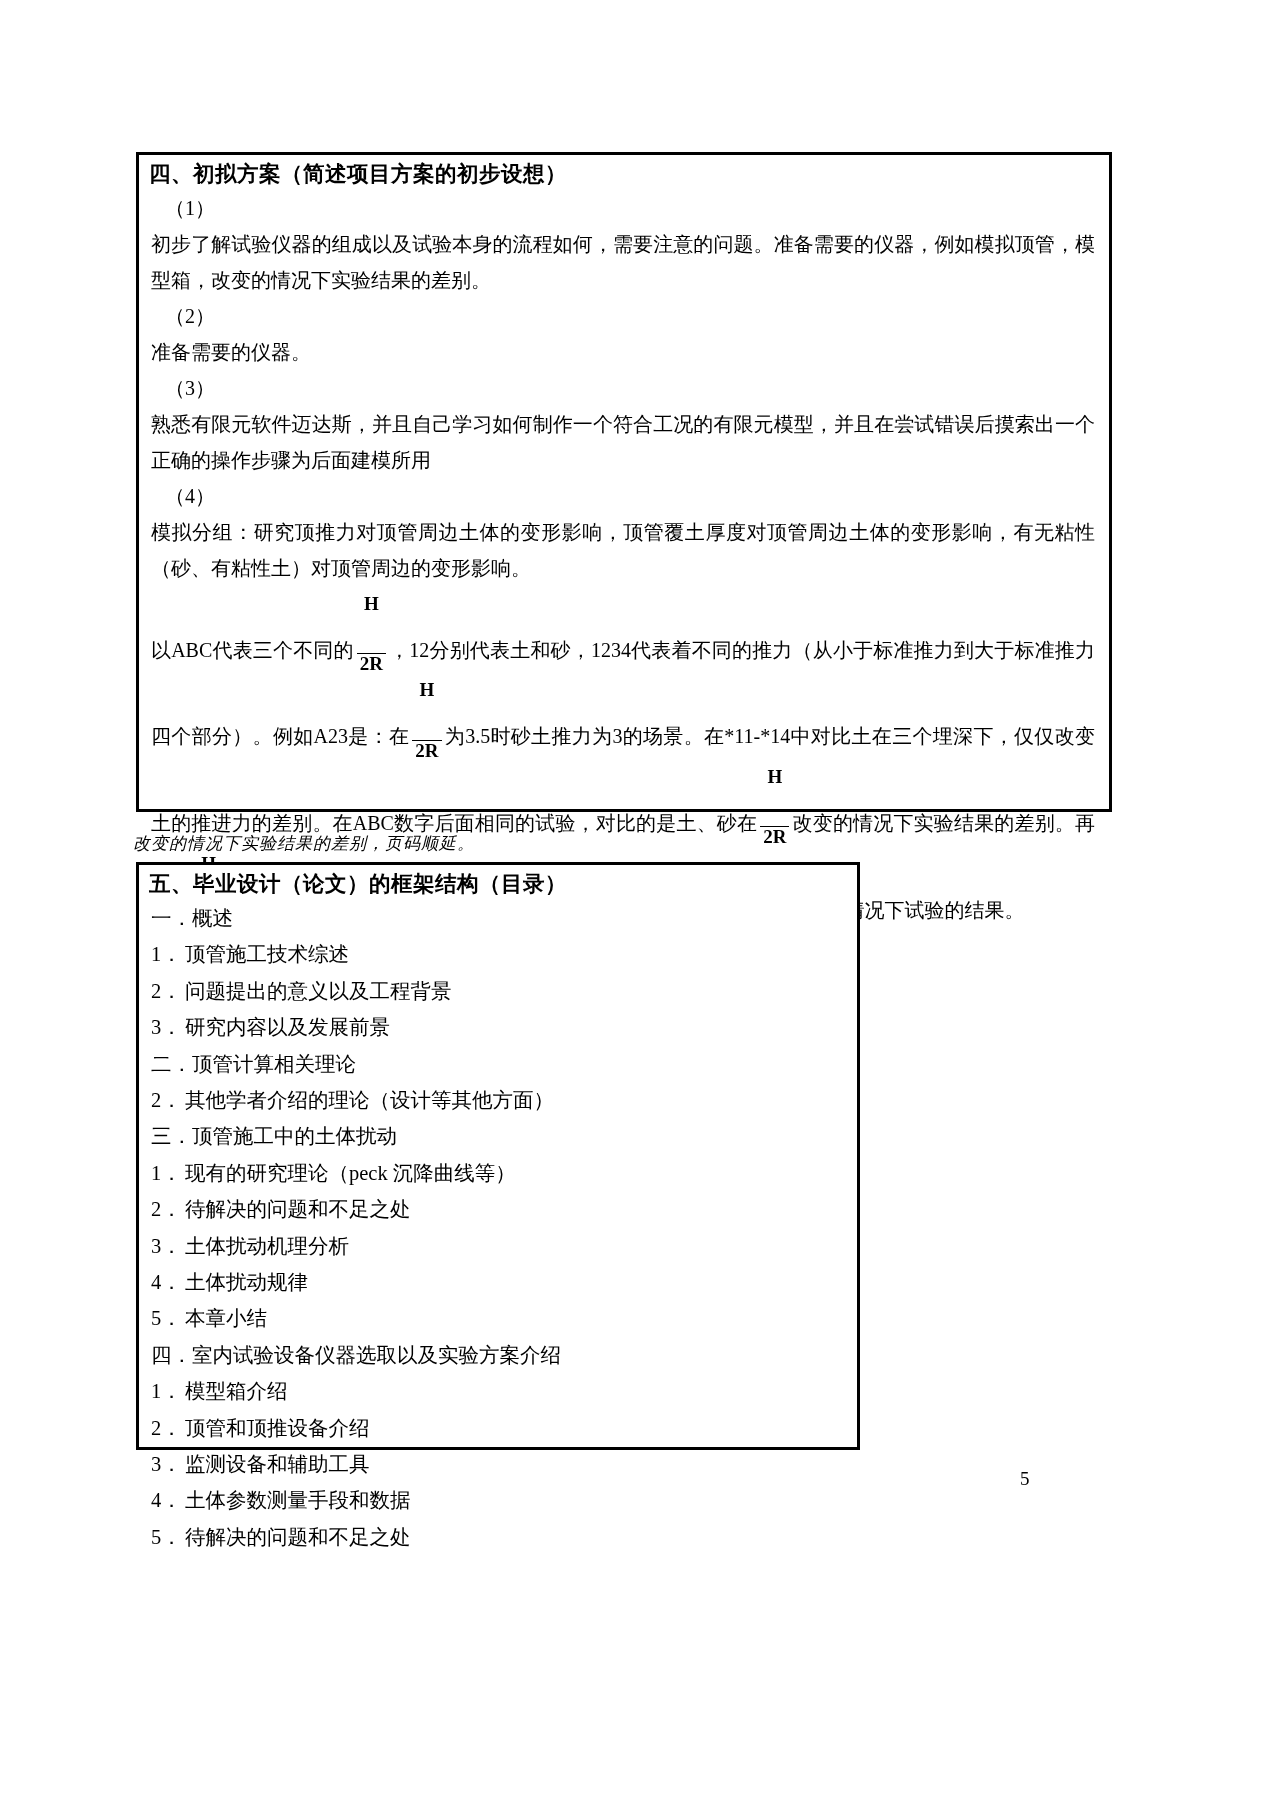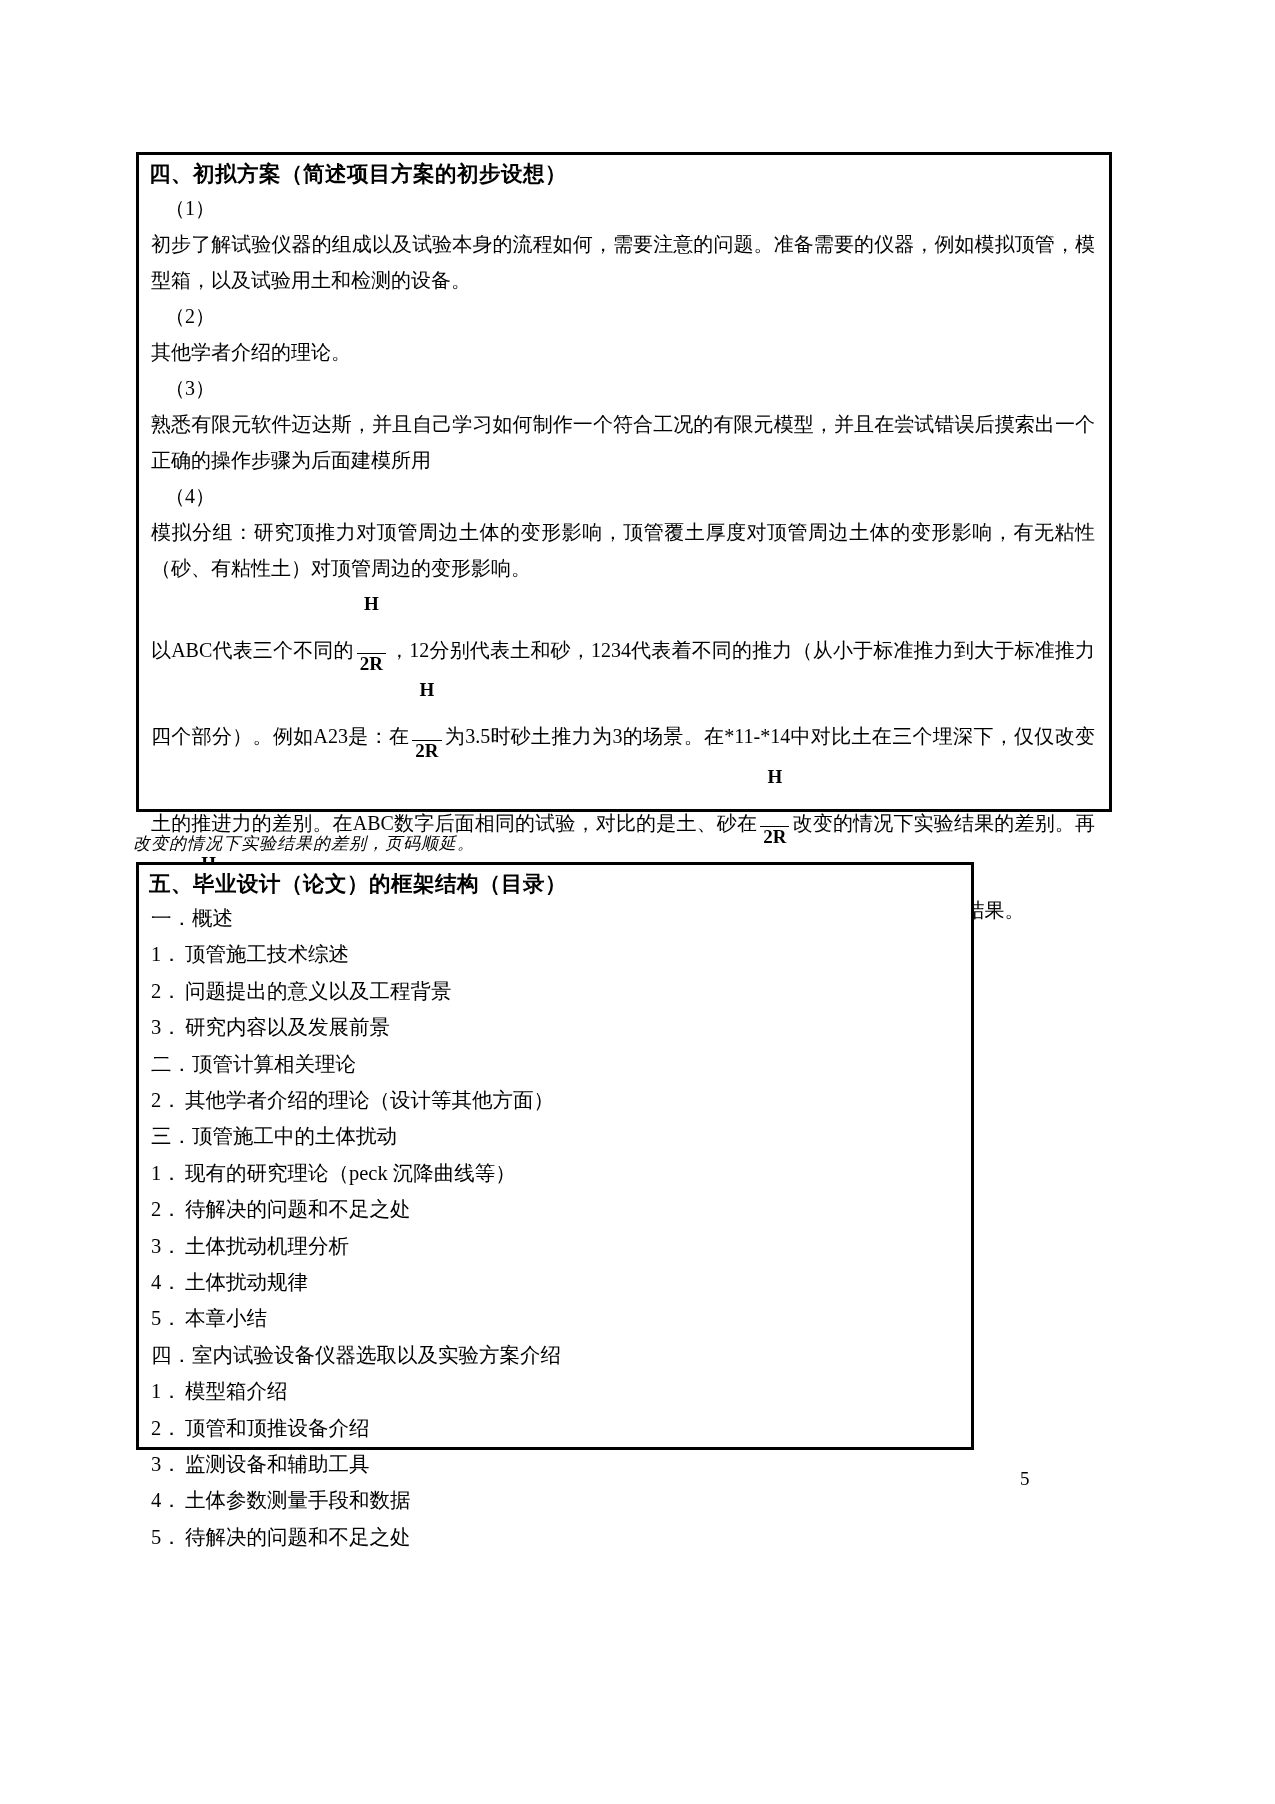--- a/index.html
+++ b/index.html
@@ -127,37 +127,37 @@
 </head>
 <body>
 
 <div class="page">
 
   <div class="section-box" style="left:136px; top:152px; width:976px; height:660px;">
     <div class="section-title">四、初拟方案（简述项目方案的初步设想）</div>
 
     <div class="body-text">
       <p class="indent-item">（1）</p>
-      <p>初步了解试验仪器的组成以及试验本身的流程如何，需要注意的问题。准备需要的仪器，例如模拟顶管，模型箱，以及试验用土和检测的设备。</p>
+      <p>初步了解试验仪器的组成以及试验本身的流程如何，需要注意的问题。准备需要的仪器，例如模拟顶管，模型箱，改变的情况下实验结果的差别。</p>
       <p class="indent-item">（2）</p>
-      <p>其他学者介绍的理论。</p>
+      <p>准备需要的仪器。</p>
       <p class="indent-item">（3）</p>
       <p>熟悉有限元软件迈达斯，并且自己学习如何制作一个符合工况的有限元模型，并且在尝试错误后摸索出一个正确的操作步骤为后面建模所用</p>
       <p class="indent-item">（4）</p>
       <p>模拟分组：研究顶推力对顶管周边土体的变形影响，顶管覆土厚度对顶管周边土体的变形影响，有无粘性（砂、有粘性土）对顶管周边的变形影响。</p>
     </div>
 
     <div class="formula-para">
       <span>以ABC代表三个不同的</span><span class="frac"><span class="num">H</span><span class="den">2R</span></span><span>，12分别代表土和砂，1234代表着不同的推力（从小于标准推力到大于标准推力四个部分）。例如A23是：在</span><span class="frac"><span class="num">H</span><span class="den">2R</span></span><span>为3.5时砂土推力为3的场景。在*11-*14中对比土在三个埋深下，仅仅改变土的推进力的差别。在ABC数字后面相同的试验，对比的是土、砂在</span><span class="frac"><span class="num">H</span><span class="den">2R</span></span><span>改变的情况下实验结果的差别。再通过</span><span class="frac"><span class="num">H</span><span class="den">2R</span></span><span>为1.9（C*2）为基础改变土体的参数获得土体粘聚力和内摩擦角变化的情况下试验的结果。</span>
     </div>
   </div>
 
   <div class="note" style="left:133px; top:832px;">改变的情况下实验结果的差别，页码顺延。</div>
 
-  <div class="section-box" style="left:136px; top:862px; width:838px; height:588px;">
+  <div class="section-box" style="left:136px; top:862px; width:724px; height:588px;">
     <div class="section-title">五、毕业设计（论文）的框架结构（目录）</div>
 
     <div class="outline">
       <div class="row level1"><span class="marker">一．</span><span>概述</span></div>
       <div class="row level2"><span class="marker">1．</span><span>顶管施工技术综述</span></div>
       <div class="row level2"><span class="marker">2．</span><span>问题提出的意义以及工程背景</span></div>
       <div class="row level2"><span class="marker">3．</span><span>研究内容以及发展前景</span></div>
       <div class="row level1"><span class="marker">二．</span><span>顶管计算相关理论</span></div>
       <div class="row level2"><span class="marker">2．</span><span>其他学者介绍的理论（设计等其他方面）</span></div>
       <div class="row level1"><span class="marker">三．</span><span>顶管施工中的土体扰动</span></div>

